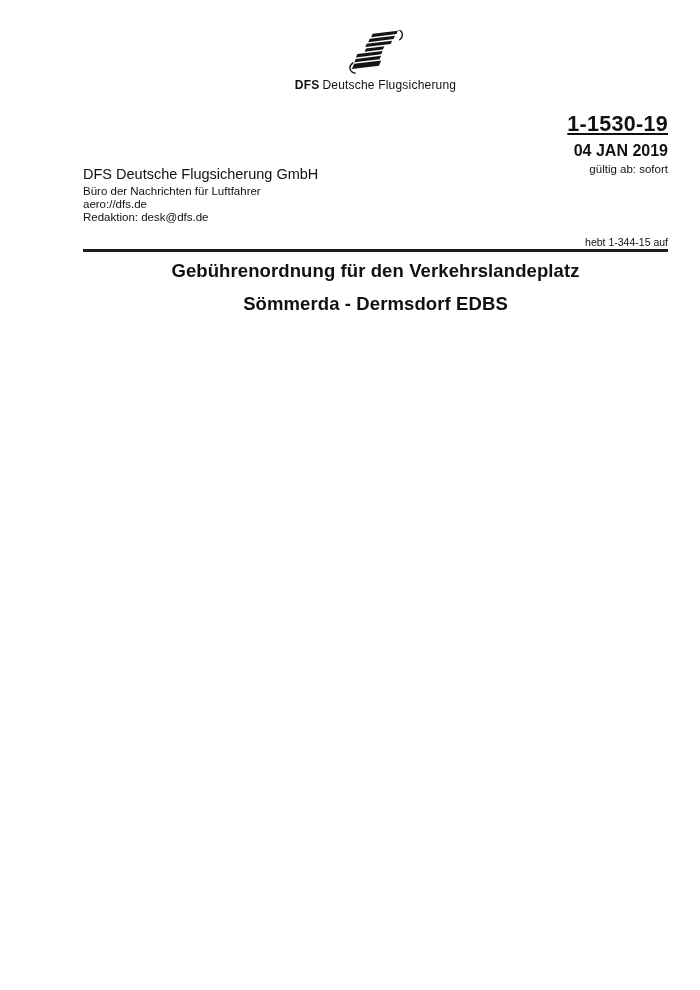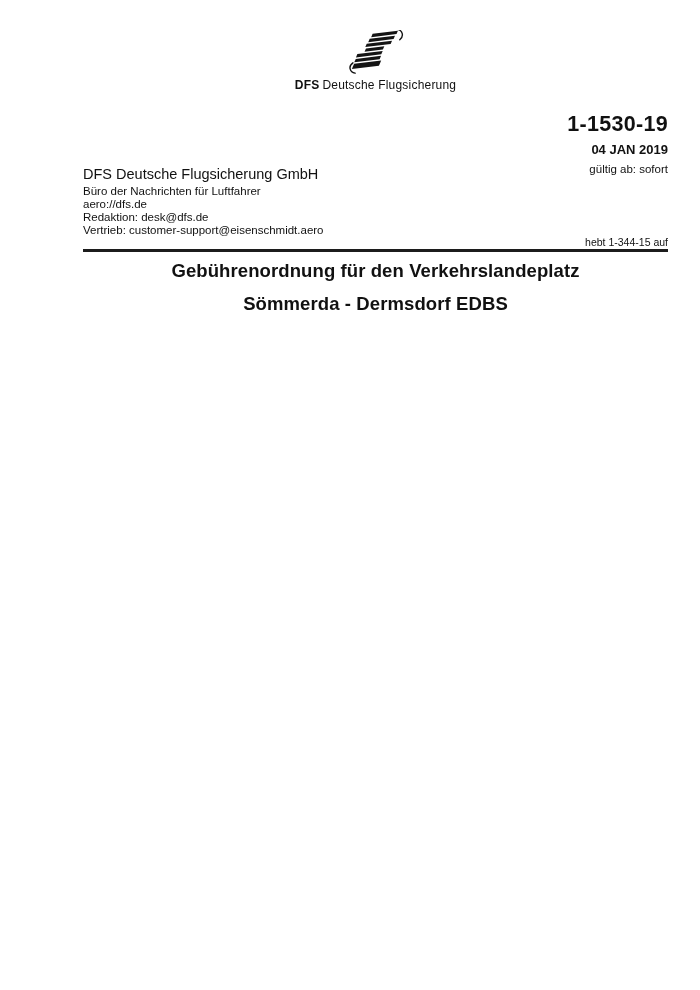--- a/index.html
+++ b/index.html
@@ -57,26 +57,27 @@
     color: #151515;
   }
   .doc-number {
     position: absolute;
     top: 112px;
     right: 0;
     font-size: 21.5px;
     font-weight: bold;
     letter-spacing: 0.3px;
     white-space: nowrap;
+    text-decoration: underline;
   }
   .doc-date {
     position: absolute;
     top: 142px;
     right: 0;
-    font-size: 13px;
+    font-size: 16px;
     font-weight: bold;
     white-space: nowrap;
   }
   .valid-from {
     position: absolute;
     top: 163px;
     right: 0;
     font-size: 11.5px;
     white-space: nowrap;
   }
@@ -163,21 +164,20 @@
 
     <div class="doc-number">1-1530-19</div>
     <div class="doc-date">04 JAN 2019</div>
     <div class="valid-from">gültig ab: sofort</div>
 
     <div class="publisher">
       <div class="company">DFS Deutsche Flugsicherung GmbH</div>
       <div class="pub-line">Büro der Nachrichten für Luftfahrer</div>
       <div class="pub-line">aero://dfs.de</div>
       <div class="pub-line">Redaktion: desk@dfs.de</div>
-      <div class="pub-line">Vertrieb: customer-support@eisenschmidt.aero</div>
     </div>
 
     <div class="supersedes">hebt 1-344-15 auf</div>
 
     <div class="rule"></div>
 
     <div class="doc-title title-2">Sömmerda - Dermsdorf EDBS</div>
     <div class="doc-title title-1">Gebührenordnung für den Verkehrslandeplatz</div>
 
   </div>

